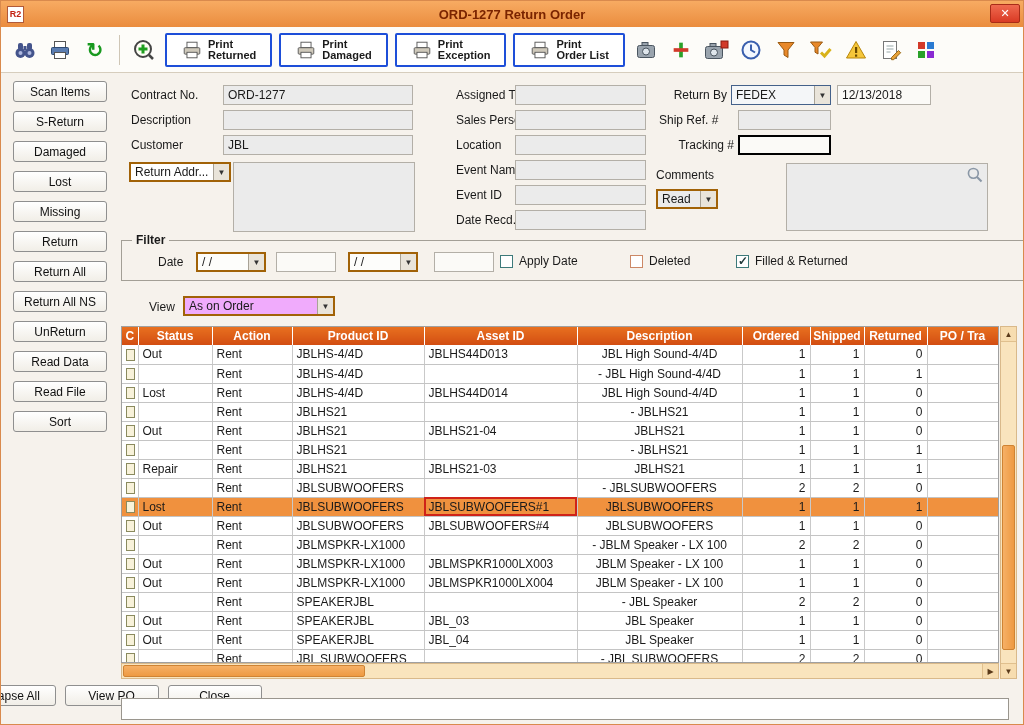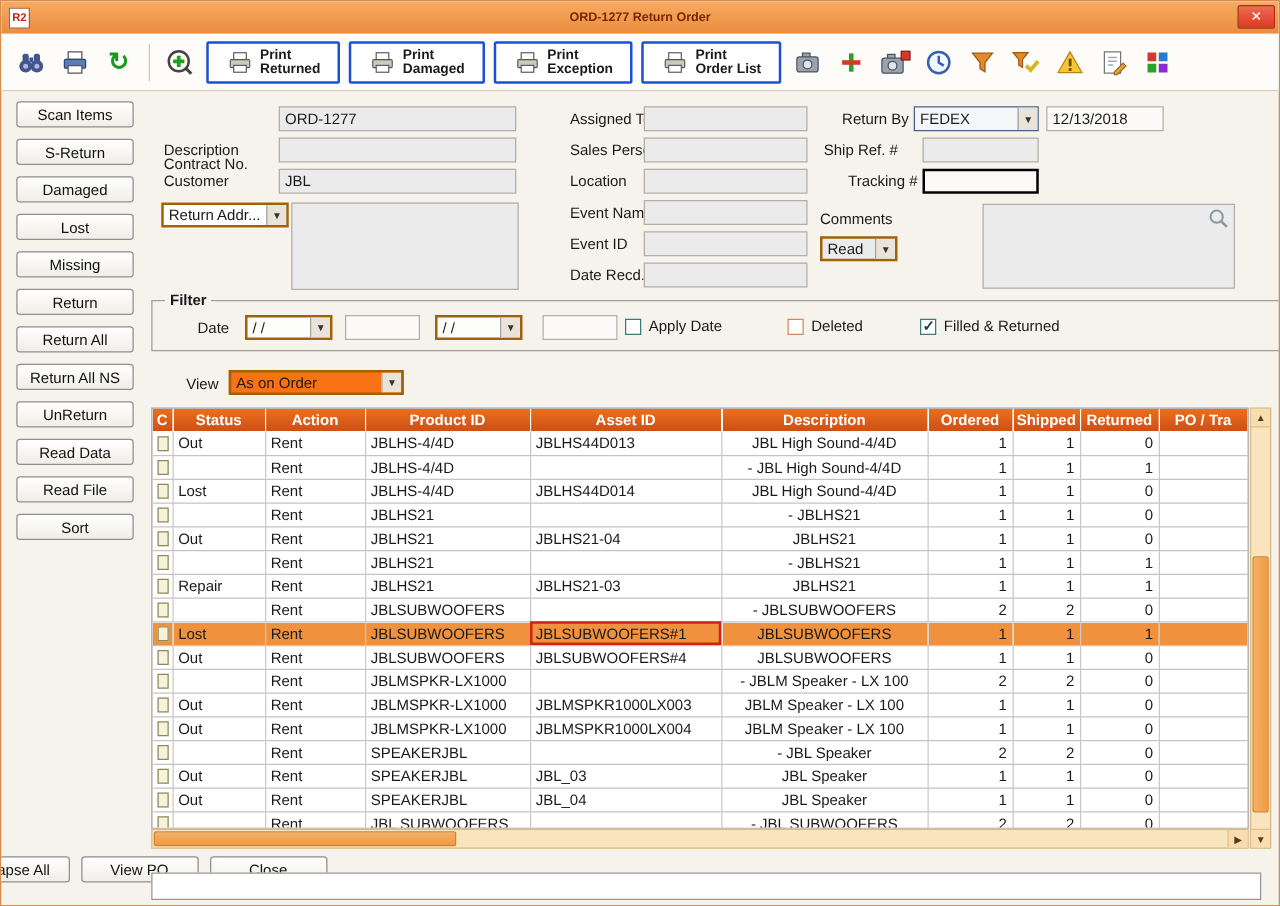--- a/index.html
+++ b/index.html
@@ -5,21 +5,21 @@
   * { margin:0; padding:0; box-sizing:border-box; }
   html,body { background:#6b6b6b; }
   body { font-family:"Liberation Sans", sans-serif; font-size:12px; color:#1a1a1a; }
   .window { position:relative; width:1024px; height:725px; background:#f6f2ec; border:1px solid #d98a4d; overflow:hidden; }
 
   
   .titlebar { position:absolute; left:0; top:0; right:0; height:26px;
     background:linear-gradient(#f7ab62,#ea8c3e); border-bottom:1px solid #d1light; display:flex; align-items:center; }
   .app-icon { width:17px; height:17px; margin-left:6px; background:#fff; border:1px solid #b05a3a;
     color:#c22212; font-size:9px; font-weight:bold; display:flex; align-items:center; justify-content:center; z-index:2; }
-  .title { position:absolute; left:0; right:0; text-align:center; color:#7a2400; font-size:10px; font-weight:bold; }
+  .title { position:absolute; left:0; right:0; text-align:center; color:#7a2400; font-size:13px; font-weight:bold; }
   .close-btn { position:absolute; right:3px; top:3px; width:30px; height:19px; background:linear-gradient(#ef6a50,#d93a24);
     border:1px solid #a8structural; border:1px solid #a82c18; border-radius:2px; color:#fff; font-size:11px;
     display:flex; align-items:center; justify-content:center; cursor:pointer; z-index:3; }
 
   
   .toolbar { position:absolute; left:0; top:26px; right:0; height:46px; background:#fdfcf9;
     border-bottom:1px solid #d6cdbd; display:flex; align-items:center; padding-left:8px; gap:3px; }
   .tb-btn { height:36px; min-width:32px; display:flex; align-items:center; justify-content:center; cursor:pointer; }
   .tb-sep { width:1px; height:30px; background:#cfc6b6; margin:0 5px; }
   .print-btn { height:34px; display:flex; align-items:center; gap:5px; padding:0 14px; background:#fff;
@@ -262,21 +262,21 @@
     <div class="side-bottom">
       <button class="side-btn">Swap</button>
       <button class="side-btn">Collapse All</button>
       <button class="side-btn">View PO</button>
       <button class="side-btn">Close</button>
     </div>
   </div>
 
   <div class="main">
 
-    <div class="lbl" style="left:12px;top:15px;margin-top:36px;">Contract No.</div>
+    <div class="lbl" style="left:12px;top:15px;">Contract No.</div>
     <div class="field" style="left:104px;top:12px;width:190px;">ORD-1277</div>
     <div class="lbl" style="left:12px;top:40px;">Description</div>
     <div class="field" style="left:104px;top:37px;width:190px;"></div>
     <div class="lbl" style="left:12px;top:65px;">Customer</div>
     <div class="field" style="left:104px;top:62px;width:190px;">JBL</div>
 
     <div class="combo" style="left:10px;top:89px;width:102px;">
       <span class="ctext">Return Addr...</span>
       <span class="carrow">▼</span>
     </div>
@@ -343,21 +343,21 @@
         <span class="cb-box warn"></span>
         <span>Deleted</span>
       </div>
       <div class="cb-item" style="left:614px;top:7px;">
         <span class="cb-box checked"></span>
         <span>Filled &amp; Returned</span>
       </div>
     </fieldset>
 
     <div class="lbl" style="left:30px;top:227px;">View</div>
-    <div class="combo" style="left:64px;top:223px;width:140px;background:#f97316;">
+    <div class="combo" style="left:64px;top:223px;width:152px;background:#f0abfc;">
       <span class="ctext">As on Order</span>
       <span class="carrow">▼</span>
     </div>
 
     <div class="table-wrap">
       <table class="grid">
         <colgroup>
           <col style="width:16px">
             <col style="width:74px">
             <col style="width:80px">

